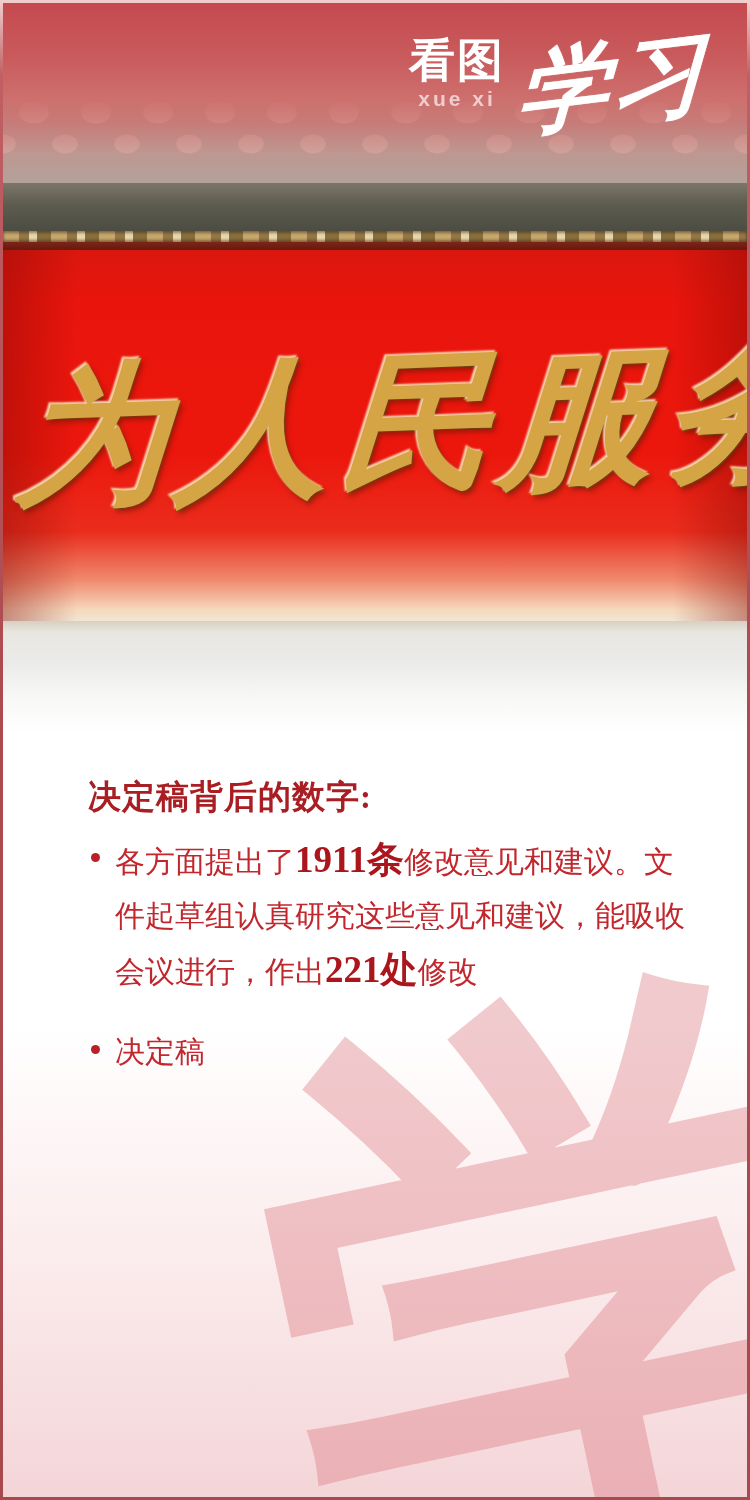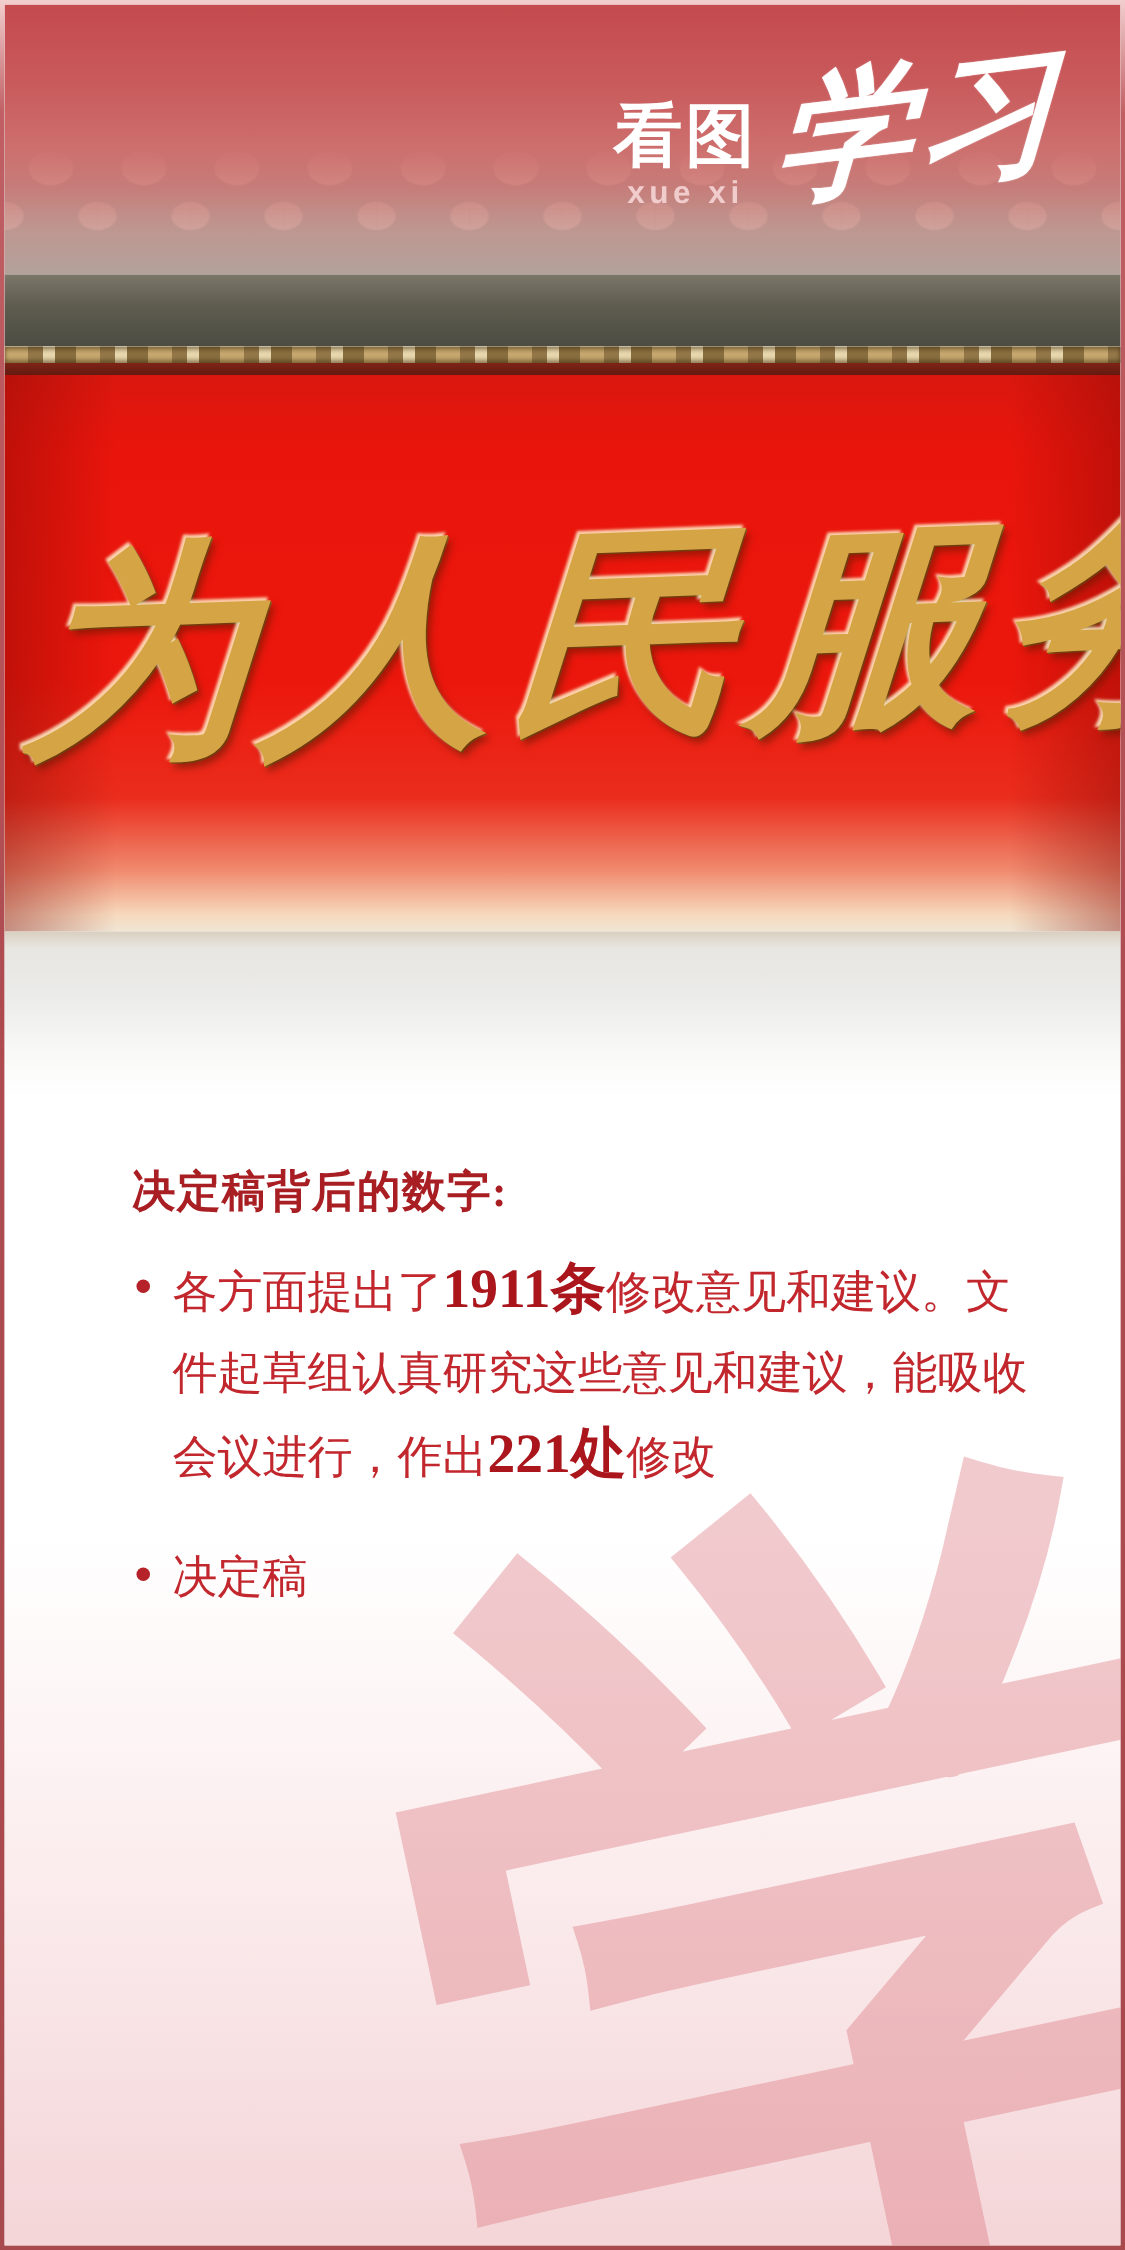--- a/index.html
+++ b/index.html
@@ -39,36 +39,36 @@
 
   
   .calligraphy { position:absolute; left:14px; right:14px; top:66px; text-align:center;
                  font-size:152px; line-height:1.45; letter-spacing:10px; white-space:nowrap;
                  font-style:italic; font-weight:bold; color:#d5a545;
                  transform:rotate(-2deg) skewX(-6deg);
                  text-shadow:-2px -2px 2px rgba(255,246,205,.85), 3px 4px 5px rgba(95,25,0,.55), 1px 1px 0 #8a5f1e; }
 
   
   .logo { position:absolute; top:34px; right:38px; display:flex; align-items:flex-start; }
-  .logo-block { text-align:center; margin-top:30px; }
+  .logo-block { text-align:center; }
   .logo-kantu { font-family:"Liberation Sans","DejaVu Sans",sans-serif; font-weight:900;
                 font-size:46px; line-height:1; color:#ffffff; letter-spacing:2px; }
   .logo-latin { font-family:Liberation Sans, sans-serif; font-weight:bold;
                 font-size:21px; color:#f0cccc; letter-spacing:3px; margin-top:4px; }
   .logo-script { font-size:92px; line-height:1; color:#ffffff; font-style:italic; font-weight:bold;
                  letter-spacing:4px; transform:rotate(-7deg) skewX(-10deg); margin-left:12px;
                  text-shadow:0 0 1px rgba(255,255,255,.6); }
 
   
   .content { position:absolute; left:0; top:730px; width:744px; height:764px;
              background:linear-gradient(180deg,#ffffff 0%,#ffffff 38%,#fbeced 68%,#f4d5d8 100%); }
   .watermark { position:absolute; right:-170px; top:250px; font-size:640px; line-height:1;
                font-weight:bold; color:rgba(219,116,123,.38); transform:rotate(-12deg);
                pointer-events:none; }
-  .heading { position:absolute; left:85px; top:42px; font-size:29px; font-weight:bold;
+  .heading { position:absolute; left:85px; top:42px; font-size:33px; font-weight:bold;
              color:#a81e23; letter-spacing:1px; }
   .bullets { position:absolute; left:86px; top:100px; width:600px;font-family:Liberation Serif, serif; }
   .bullet  { position:relative; padding-left:26px; margin-bottom:26px; }
   .dot     { position:absolute; left:2px; top:20px; width:9px; height:9px; border-radius:50%;
              background:#b5222a; }
   .line    { line-height:54px; white-space:nowrap; font-size:30px; color:#c1272d; }
   .line .em{ font-weight:bold; font-size:37px; color:#aa161c; }
 </style>
 </head>
 <body>

